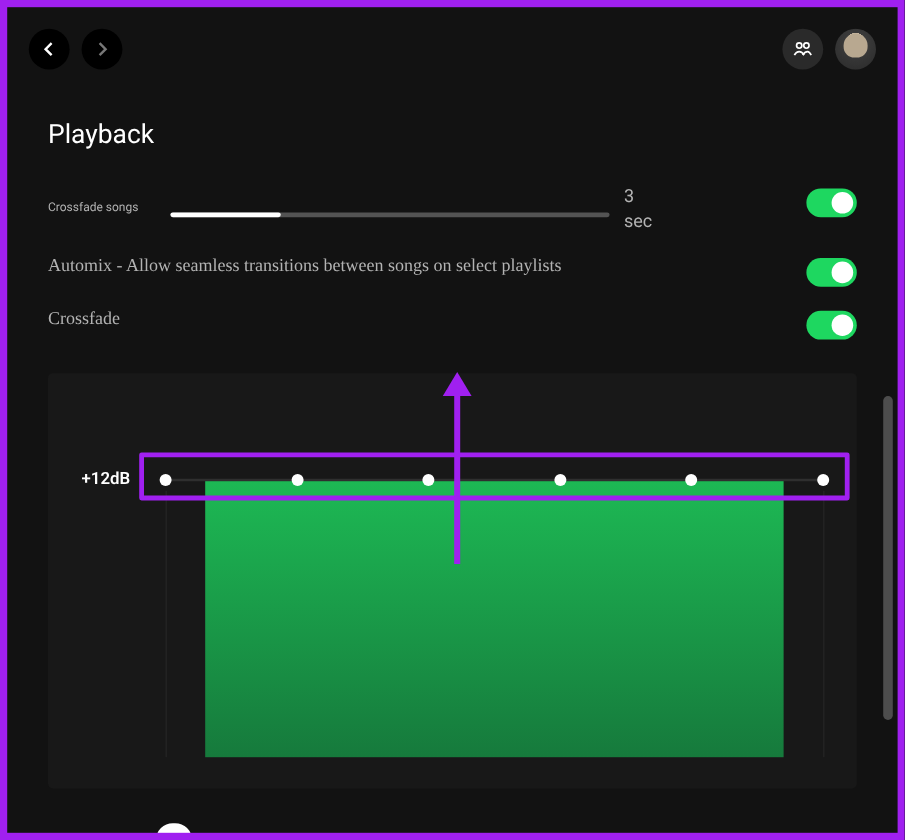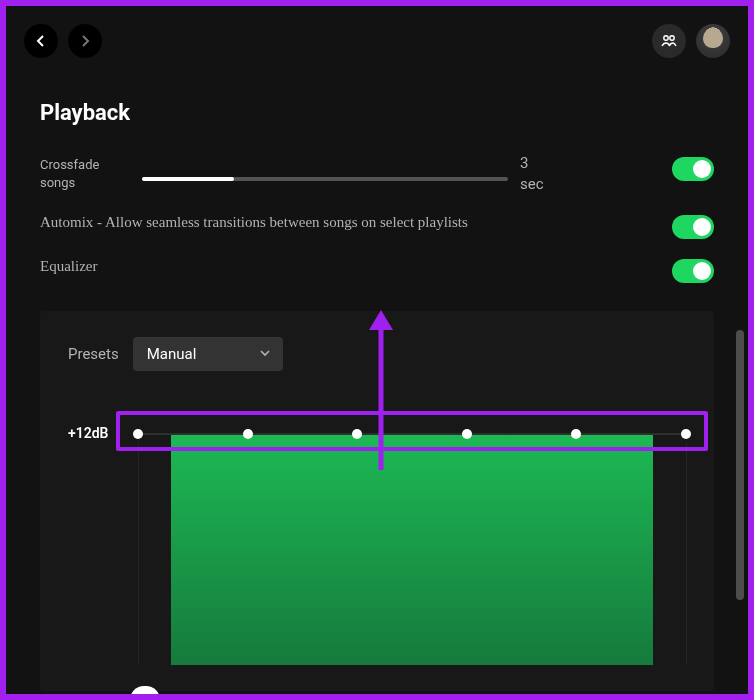--- a/index.html
+++ b/index.html
@@ -57,21 +57,21 @@
     border-radius:50% 50% 45% 45%;
   }
   .content {
     position: absolute;
     top: 100px;
     left: 40px;
     right: 40px;
   }
   .section-title {
     font-size: 22px;
-    font-weight: 700;
+    font-weight: 400;
     margin-bottom: 20px;
   }
   .setting-row {
     display: flex;
     align-items: flex-start;
     justify-content: space-between;
     font-size: 15px;
     color: #b3b3b3;
     padding: 8px 0;
     gap: 20px;
@@ -83,21 +83,21 @@
     font-family: Liberation Serif, serif;
   }
   .crossfade-wrap {
     display: flex;
     align-items: center;
     gap: 12px;
     width: 520px;
   }
   .crossfade-label-left {
     color: #b3b3b3;
-    font-size: 13px;
+    font-size: 10px;
     line-height: 1.4;
     width: 90px;
   }
   .slider {
     flex: 1;
     height: 4px;
     background: #535353;
     border-radius: 2px;
     position: relative;
     cursor: pointer;
@@ -310,38 +310,27 @@
 
   <div class="setting-row">
     <div class="setting-label">Automix - Allow seamless transitions between songs on select playlists</div>
     <div class="toggle on">
         <div class="knob"></div>
       </div>
   </div>
 
 
   <div class="setting-row">
-    <div class="setting-label">Equalizer</div>
+    <div class="setting-label">Crossfade</div>
     <div class="toggle on">
         <div class="knob"></div>
       </div>
   </div>
 
   <div class="eq-panel">
-    <div class="presets-row">
-      <span>Presets</span>
-      <div class="select">
-        <span>Manual</span>
-        <span class="chev">
-          <svg width="12" height="12" viewBox="0 0 12 12">
-              <path d="M2 4 L6 8 L10 4" stroke="#b3b3b3" stroke-width="1.6" fill="none"></path>
-            </svg>
-        </span>
-      </div>
-    </div>
 
     <div class="eq-area">
       <div class="db-label">+12dB</div>
       <div class="bands">
         <div class="grid-lines">
           <div class="gcol" style="left:0%"></div>
           <div class="gcol" style="left:20%"></div>
           <div class="gcol" style="left:40%"></div>
           <div class="gcol" style="left:60%"></div>
           <div class="gcol" style="left:80%"></div>

